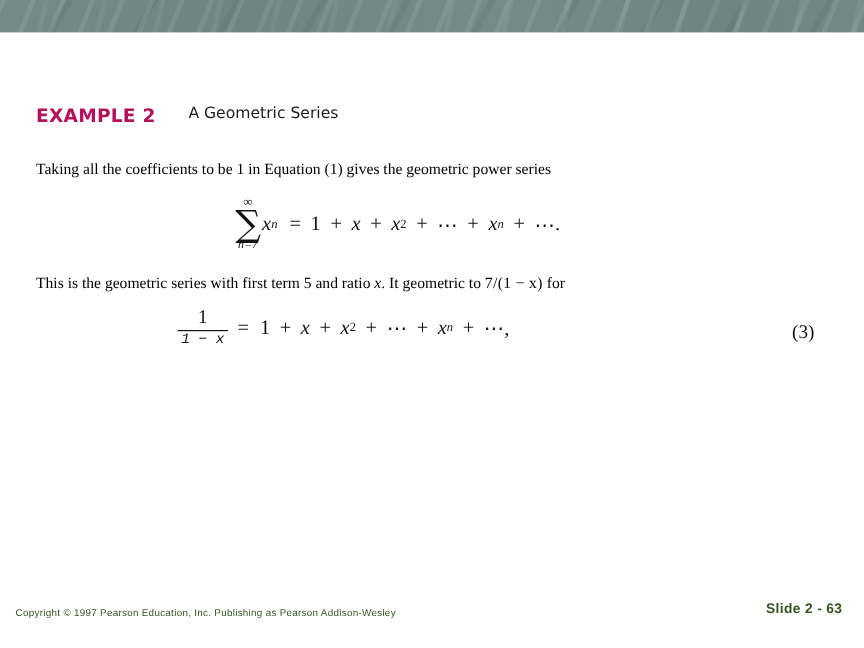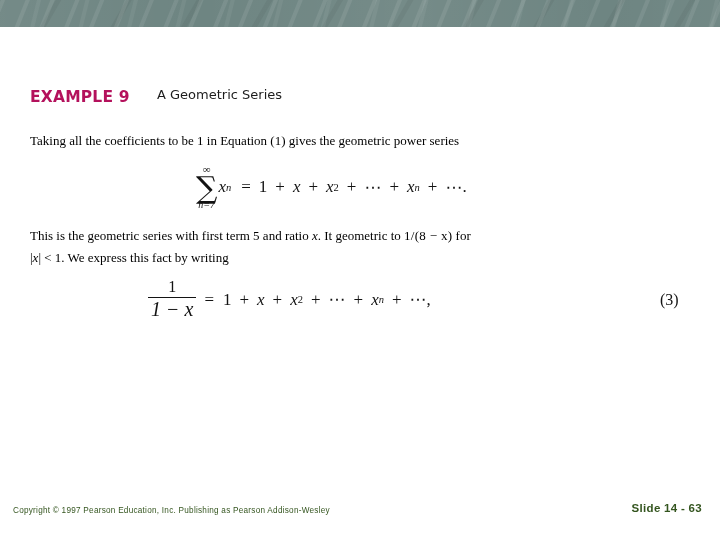--- a/index.html
+++ b/index.html
@@ -201,23 +201,24 @@
     font-size: 16px;
     padding: 0 4px 1px 4px;
     font-style: normal;
   }
   .frac .bar {
     width: 100%;
     height: 1.4px;
     background: #131313;
   }
   .frac .den {
-    font-size: 20px;
+    font-size: 12px;
     padding: 1px 3px 0 3px;
     white-space: nowrap;
+    font-family: Liberation Mono, monospace;
   }
   #eq-three-condition {
     margin-left: 44px;
   }
   #eq-three-number {
     position: absolute;
     left: 660px;
     top: 12px;
     font-size: 16px;
     color: #131313;
@@ -256,21 +257,21 @@
 </head>
 <body>
 
 <div id="slide-banner">
   <div class="streaks"></div>
 </div>
 
 <div id="content-block">
 
   <div class="example-header">
-    <span id="example-label">EXAMPLE 9</span>
+    <span id="example-label">EXAMPLE 2</span>
     <span id="example-title">A Geometric Series</span>
   </div>
 
   <div class="para" id="para-1">Taking all the coefficients to be 1 in Equation (1) gives the geometric power series</div>
 
   <div id="eq-sum-row">
     <div id="eq-sum">
       <span class="sigma-group">
         <span class="sigma-lim top">∞</span>
         <span class="sigma-glyph">∑</span>
@@ -290,22 +291,21 @@
       <span class="op" style="margin:0 6px;">+</span>
       <span class="mvar">x</span>
         <span class="sup">n</span>
       <span class="op" style="margin:0 6px;">+</span>
       <span>⋯</span>
         <span>.</span>
     </div>
   </div>
 
   <div class="para" id="para-2">
-    <span class="line"><span>This is the geometric series with first term 5 and ratio </span><span class="mvar">x</span><span>. It geometric to </span><span class="slashfrac">1/(8 − x)</span><span> for</span></span>
-    <span class="line"><span>|</span><span class="mvar">x</span><span>| &lt; 1. We express this fact by writing</span></span>
+    <span class="line"><span>This is the geometric series with first term 5 and ratio </span><span class="mvar">x</span><span>. It geometric to </span><span class="slashfrac">7/(1 − x)</span><span> for</span></span>
   </div>
 
   <div id="eq-three-row">
     <div id="eq-three">
       <span class="frac">
         <span class="num mupright">1</span>
         <span class="bar"></span>
         <span class="den mvar">1 − x</span>
       </span>
       <span class="op" style="margin-right:7px;">=</span>
@@ -323,14 +323,14 @@
       <span class="op" style="margin:0 6px;">+</span>
       <span>⋯,</span>
     </div>
     <span id="eq-three-number">(3)</span>
   </div>
 
 </div>
 
 <div id="footer">
   <span id="copyright-text">Copyright © 1997 Pearson Education, Inc.  Publishing as Pearson Addison-Wesley</span>
-  <span id="slide-number">Slide 14 - 63</span>
+  <span id="slide-number">Slide 2 - 63</span>
 </div>
 
 </body></html>

